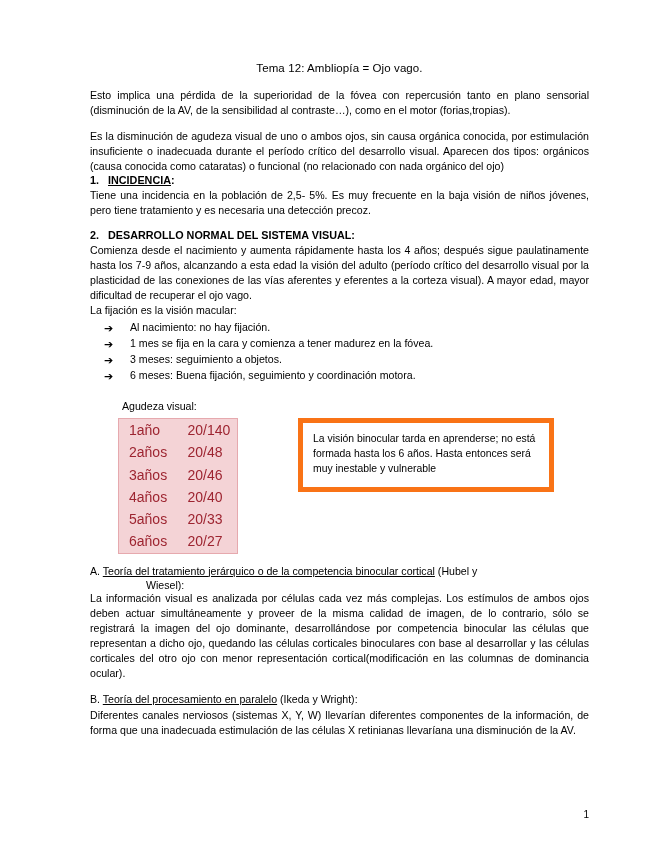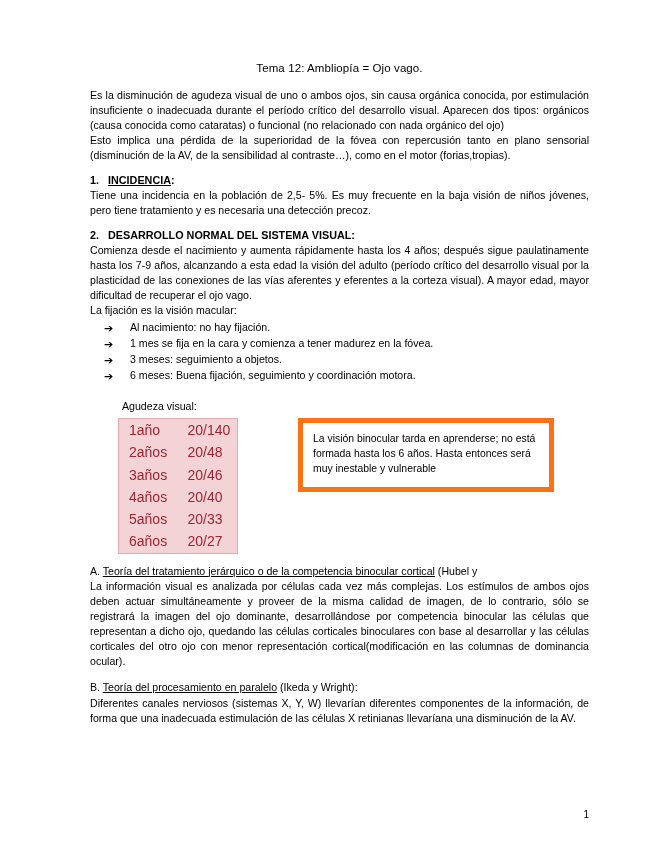--- a/index.html
+++ b/index.html
@@ -129,22 +129,22 @@
     font-size: 10px;
   }
 </style>
 </head>
 <body>
 
 <div class="page">
 
   <div class="doc-title">Tema 12: Ambliopía = Ojo vago.</div>
 
+  <p class="para">Esto implica una pérdida de la superioridad de la fóvea con repercusión tanto en plano sensorial (disminución de la AV, de la sensibilidad al contraste…), como en el motor (forias,tropias).</p>
   <p class="para tight">Es la disminución de agudeza visual de uno o ambos ojos, sin causa orgánica conocida, por estimulación insuficiente o inadecuada durante el período crítico del desarrollo visual. Aparecen dos tipos: orgánicos (causa conocida como cataratas) o funcional (no relacionado con nada orgánico del ojo)</p>
-  <p class="para">Esto implica una pérdida de la superioridad de la fóvea con repercusión tanto en plano sensorial (disminución de la AV, de la sensibilidad al contraste…), como en el motor (forias,tropias).</p>
 
   <div class="section-head">
     <span class="num">1.</span>
     &nbsp;
     <span class="underline">INCIDENCIA</span><span>:</span>
   </div>
   <p class="para">Tiene una incidencia en la población de 2,5- 5%. Es muy frecuente en la baja visión de niños jóvenes, pero tiene tratamiento y es necesaria una detección precoz.</p>
 
   <div class="section-head">
     <span class="num">2.</span>
@@ -209,20 +209,21 @@
   </div>
 
   <div class="spacer-sm"></div>
 
 
   <p class="sub-head">
     <span>A.</span>
     <span class="underline">Teoría del tratamiento jerárquico o de la competencia binocular cortical</span>
     <span>(Hubel y</span>
   </p>
+  <div class="wiesel-line">Wiesel):</div>
   <p class="para">La información visual es analizada por células cada vez más complejas. Los estímulos de ambos ojos deben actuar simultáneamente y proveer de la misma calidad de imagen, de lo contrario, sólo se registrará la imagen del ojo dominante, desarrollándose por competencia binocular las células que representan a dicho ojo, quedando las células corticales binoculares con base al desarrollar y las células corticales del otro ojo con menor representación cortical(modificación en las columnas de dominancia ocular).</p>
 
   <p class="sub-head">
     <span>B.</span>
     <span class="underline">Teoría del procesamiento en paralelo</span>
     <span>(Ikeda y Wright):</span>
   </p>
   <p class="para">Diferentes canales nerviosos (sistemas X, Y, W) llevarían diferentes componentes de la información, de forma que una inadecuada estimulación de las células X retinianas llevaríana una disminución de la AV.</p>
 
   <div class="page-number">1</div>

